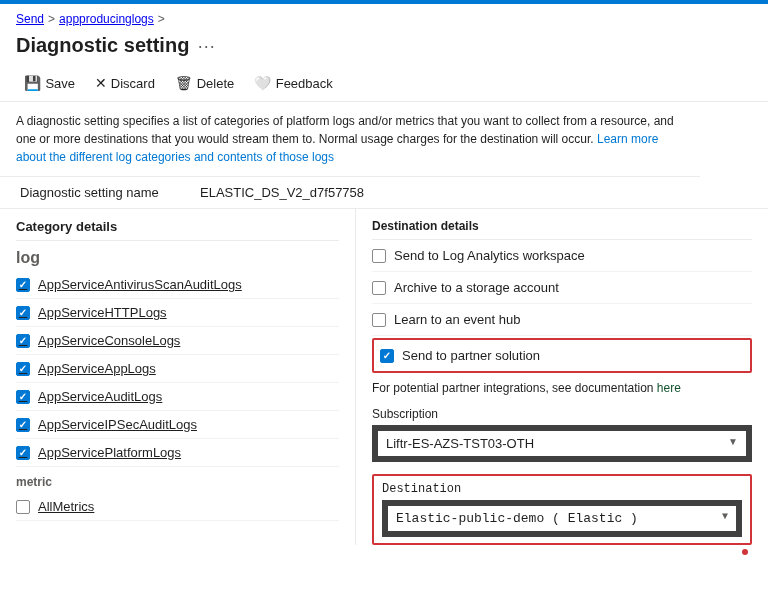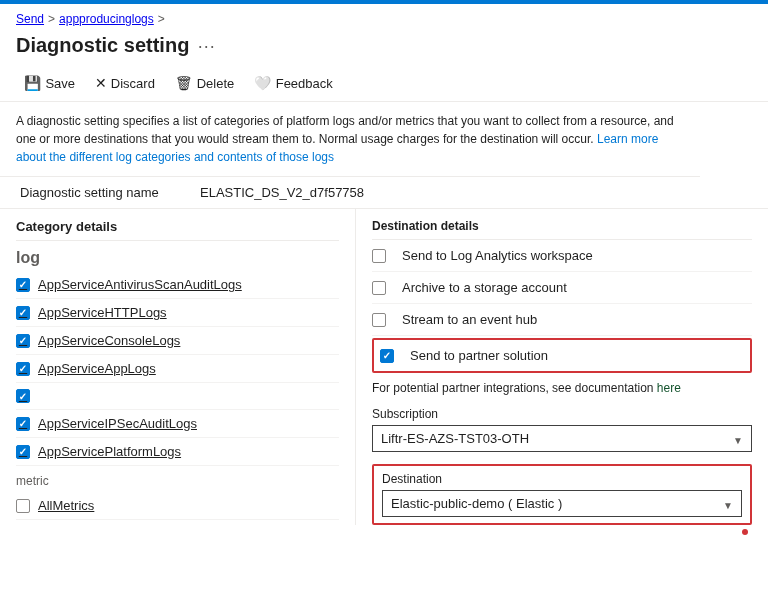--- a/index.html
+++ b/index.html
@@ -44,36 +44,36 @@
       cursor: pointer; border-radius: 2px;
     }
     .checkbox-checked::after { content: '✓'; color: white; font-size: 10px; font-weight: bold; }
 
     .checkbox-unchecked {
       width: 14px; height: 14px; min-width: 14px;
       background: #fff; border: 1px solid #8a8886;
       cursor: pointer; border-radius: 2px;
     }
 
-    .metric-header { font-size: 12px; font-weight: 400; color: #605e5c; padding: 8px 0 4px; }
+    .metric-header { font-size: 12px; font-weight: 700; color: #605e5c; padding: 8px 0 4px; }
 
     .dest-section-header { font-size: 12px; font-weight: 600; color: #1f1f1f; padding: 10px 0 6px; border-bottom: 1px solid #edebe9; }
 
-    .dest-item { display: flex; align-items: center; padding: 8px 0; border-bottom: 1px solid #f3f2f1; gap: 16px; }
+    .dest-item { display: flex; align-items: center; padding: 8px 0; border-bottom: 1px solid #f3f2f1; gap: 8px; }
     .dest-item label { font-size: 13px; color: #1f1f1f; }
 
     .partner-info { font-size: 12px; color: #1f1f1f; padding: 6px 0; }
     .partner-info a { color: #14532d; text-decoration: none; }
 
     .field-group { padding: 6px 0; }
     .field-label { font-size: 12px; color: #1f1f1f; margin-bottom: 4px; }
 
     .select-with-arrow {
-      display: flex; align-items: flex-end; justify-content: space-between;
-      border: 1px solid #404040; padding: 5px 8px; background: #fff;
+      display: flex; align-items: flex-start; justify-content: space-between;
+      border: 6px solid #404040; padding: 5px 8px; background: #fff;
       cursor: pointer;
     }
     .select-arrow { font-size: 10px; color: #605e5c; }
 
     .red-dot { width: 6px; height: 6px; background: #d13438; border-radius: 50%; position: absolute; bottom: 20px; right: 20px; }
   </style>
 </head>
 <body>
 
 <div class="top-bar"></div>
@@ -136,20 +136,21 @@
     <div class="log-item">
       <div class="checkbox-checked"></div>
       <label>AppServiceConsoleLogs</label>
     </div>
     <div class="log-item">
       <div class="checkbox-checked"></div>
       <label>AppServiceAppLogs</label>
     </div>
     <div class="log-item">
       <div class="checkbox-checked"></div>
+      <label>AppServiceAuditLogs</label>
     </div>
     <div class="log-item">
       <div class="checkbox-checked"></div>
       <label>AppServiceIPSecAuditLogs</label>
     </div>
     <div class="log-item">
       <div class="checkbox-checked"></div>
       <label>AppServicePlatformLogs</label>
     </div>
 
@@ -166,21 +167,21 @@
     <div class="dest-item">
       <div class="checkbox-unchecked"></div>
       <label>Send to Log Analytics workspace</label>
     </div>
     <div class="dest-item">
       <div class="checkbox-unchecked"></div>
       <label>Archive to a storage account</label>
     </div>
     <div class="dest-item">
       <div class="checkbox-unchecked"></div>
-      <label>Stream to an event hub</label>
+      <label>Learn to an event hub</label>
     </div>
 
     <div style="border: 2px solid #d13438; padding: 4px 6px; margin: 2px 0; border-radius: 2px;">
       <div class="dest-item" style="border-bottom: none; padding: 4px 0;">
         <div class="checkbox-checked"></div>
         <label>Send to partner solution</label>
       </div>
     </div>
 
     <div class="partner-info">
@@ -189,21 +190,21 @@
     </div>
 
     <div class="field-group">
       <div class="field-label">Subscription</div>
       <div class="select-with-arrow">
         <span>Liftr-ES-AZS-TST03-OTH</span>
         <span class="select-arrow">▼</span>
       </div>
     </div>
 
-    <div style="border: 2px solid #d13438; padding: 6px 8px; border-radius: 2px; margin-top: 6px;">
+    <div style="border: 2px solid #d13438; padding: 6px 8px; border-radius: 2px; margin-top: 6px; font-family: Liberation Mono, monospace;">
       <div class="field-label">Destination</div>
       <div class="select-with-arrow">
         <span>Elastic-public-demo ( Elastic )</span>
         <span class="select-arrow">▼</span>
       </div>
     </div>
 
   </div>
 </div>
 

